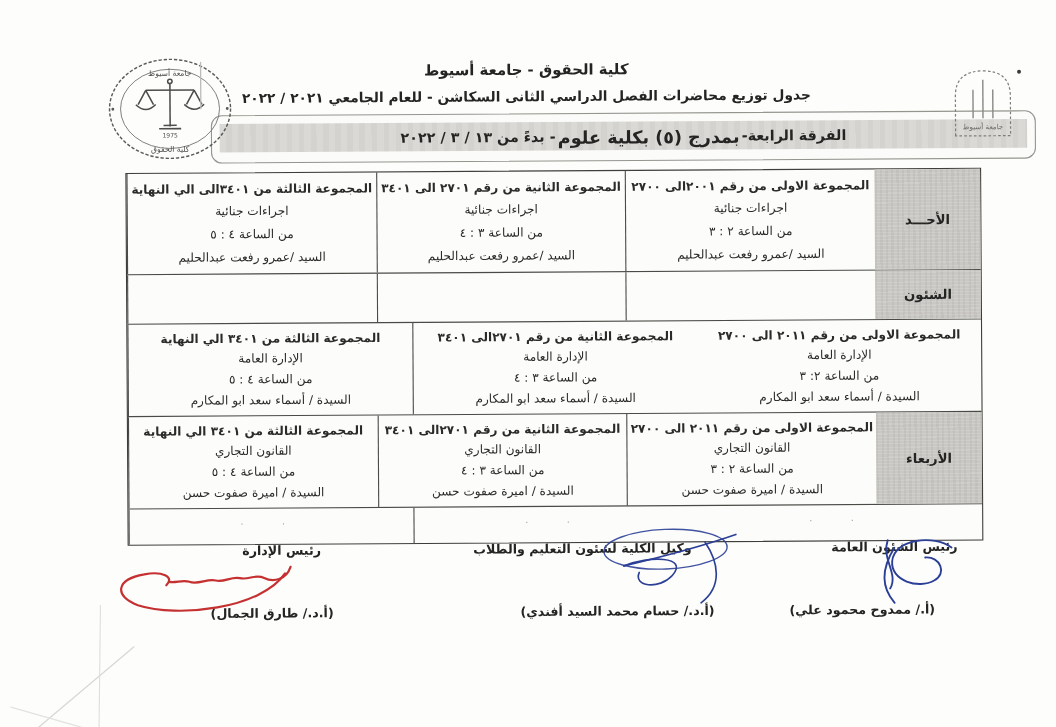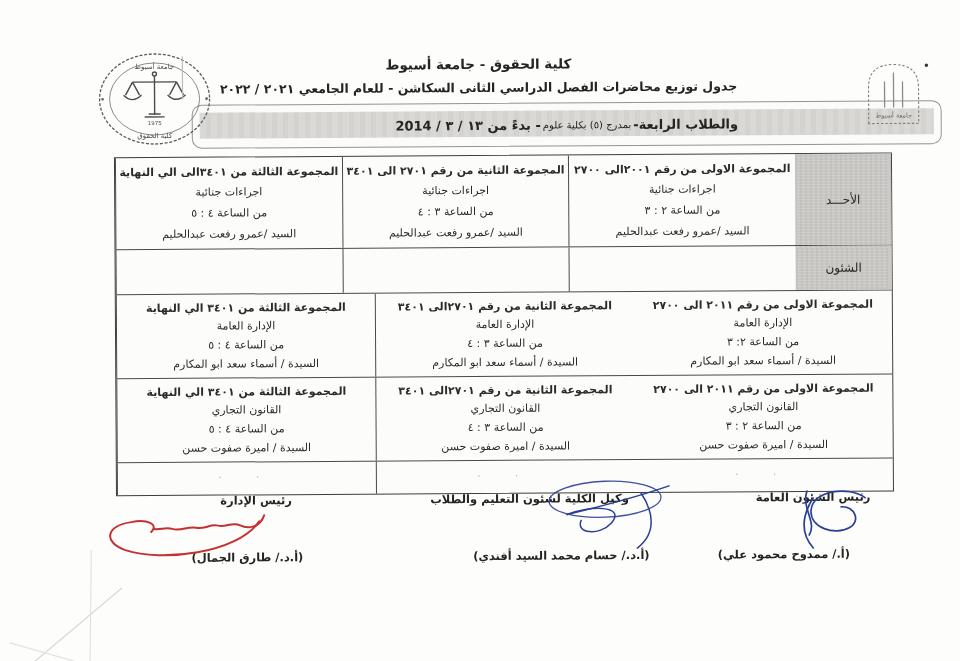--- a/index.html
+++ b/index.html
@@ -20,41 +20,41 @@
   .title-band{
     position:absolute;left:7px;right:7px;top:7px;bottom:9px;
     background:repeating-linear-gradient(90deg,var(--band,#d6d5d1) 0 6px,#cfcecb 6px 11px);
     opacity:.9;
   }
   .title-text{
     position:absolute;inset:0;display:flex;align-items:center;justify-content:center;
     direction:rtl;font-size:13px;gap:2px;white-space:nowrap;
   }
   .title-text .seg{font-weight:600;}
-  .title-text .segbold{font-weight:400;font-size:10px;}
+  .title-text .segbold{font-weight:700;font-size:16px;}
 
   
   .seal{position:absolute;left:98px;top:49px;}
   .arch{position:absolute;left:862px;top:60px;}
 
   
   .table{
     position:absolute;left:115px;top:155px;width:776px;direction:rtl;
     border:1.6px solid var(--tborder,#3f3e3c);box-sizing:content-box;background:#fcfcfa;
   }
   .trow{display:flex;}
   .trow + .trow{border-top:1px solid #4a4a47;}
   .cell{box-sizing:border-box;overflow:hidden;}
   .cell + .cell{border-left:1px solid #4a4a47;}
   .cell.day{
     width:96px;flex:none;display:flex;align-items:center;justify-content:center;
     background-color:var(--daybg,#c9c8c4);
     background-image:repeating-linear-gradient(0deg,rgba(255,255,255,.12) 0 1px,transparent 1px 3px),
                      repeating-linear-gradient(90deg,rgba(0,0,0,.04) 0 2px,transparent 2px 5px);
-    font-size:12px;font-weight:400;
+    font-size:12px;font-weight:700;
   }
   .cell.data{flex:1;display:flex;flex-direction:column;justify-content:space-around;
     text-align:center;padding:4px 2px;}
   .line{font-size:11px;line-height:1.25;white-space:nowrap;color:#2b2b29;}
   .line.head{font-weight:600;}
   .line.faint{color:#90908d;font-size:9px;letter-spacing:16px;opacity:.8;}
 
   
   .sig-title{position:absolute;top:492px;font-size:11.5px;font-weight:700;text-align:center;direction:rtl;white-space:nowrap;}
   .sig-name{position:absolute;top:549px;font-size:11.5px;font-weight:700;text-align:center;direction:rtl;white-space:nowrap;}
@@ -72,23 +72,23 @@
 
 <div class="canvas">
   <div class="sheet" dir="rtl">
 
     <div class="hline h1">كلية الحقوق -  جامعة أسيوط</div>
     <div class="hline h2">جدول توزيع محاضرات الفصل الدراسي الثانى السكاشن  - للعام الجامعي ٢٠٢١ / ٢٠٢٢</div>
 
     <div class="title-box">
       <div class="title-band"></div>
       <div class="title-text">
-        <span class="seg">والطلاب الرابعة- </span>
+        <span class="seg">الفرقة الرابعة- </span>
         <span class="segbold">بمدرج (٥) بكلية علوم</span>
-        <span class="seg"> - بدءً من   ١٣ / ٣ /   2014</span>
+        <span class="seg"> - بدءً من   ١٣ / ٣ /   ٢٠٢٢</span>
       </div>
     </div>
 
     <svg class="seal" width="116" height="96" viewBox="0 0 116 96">
       <ellipse cx="58" cy="48" rx="55" ry="45" fill="none" stroke="#5a5a58" stroke-width="1.3" stroke-dasharray="3 1.7"></ellipse>
       <ellipse cx="58" cy="48" rx="45" ry="36" fill="none" stroke="#6e6e6c" stroke-width="0.8"></ellipse>
       <g stroke="#4c4c4a" stroke-width="1.4" fill="none">
         <line x1="58" y1="25" x2="58" y2="64"></line>
         <line x1="48" y1="66" x2="68" y2="66"></line>
         <line x1="52" y1="63" x2="64" y2="63"></line>
@@ -157,20 +157,21 @@
             <div class="line">السيدة / أسماء سعد ابو المكارم</div>
           </div>
           <div class="cell data">
             <div class="line head">المجموعة الثالثة   من ٣٤٠١ الي النهاية</div>
             <div class="line">الإدارة العامة</div>
             <div class="line">من الساعة ٤  :  ٥</div>
             <div class="line">السيدة / أسماء سعد ابو المكارم</div>
           </div>
         </div>
         <div class="trow" style="height: 83px;">
+          <div class="cell day">الأربعاء</div>
           <div class="cell data">
             <div class="line head">المجموعة الاولى    من رقم ٢٠١١ الى ٢٧٠٠</div>
             <div class="line">القانون التجاري</div>
             <div class="line">من الساعة ٢ : ٣</div>
             <div class="line">السيدة / اميرة صفوت حسن</div>
           </div>
           <div class="cell data">
             <div class="line head">المجموعة الثانية    من رقم ٢٧٠١الى ٣٤٠١</div>
             <div class="line">القانون التجاري</div>
             <div class="line">من الساعة ٣  :  ٤</div>

